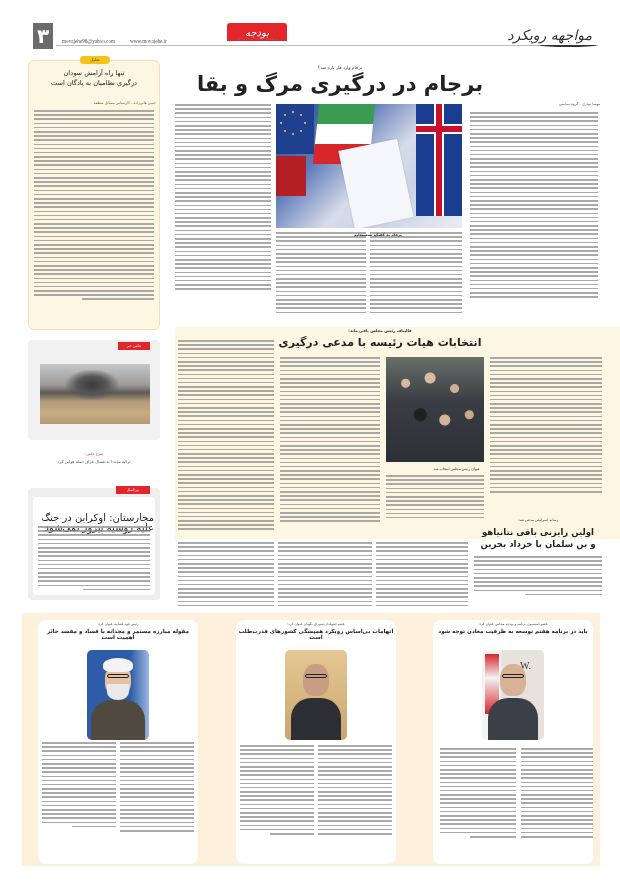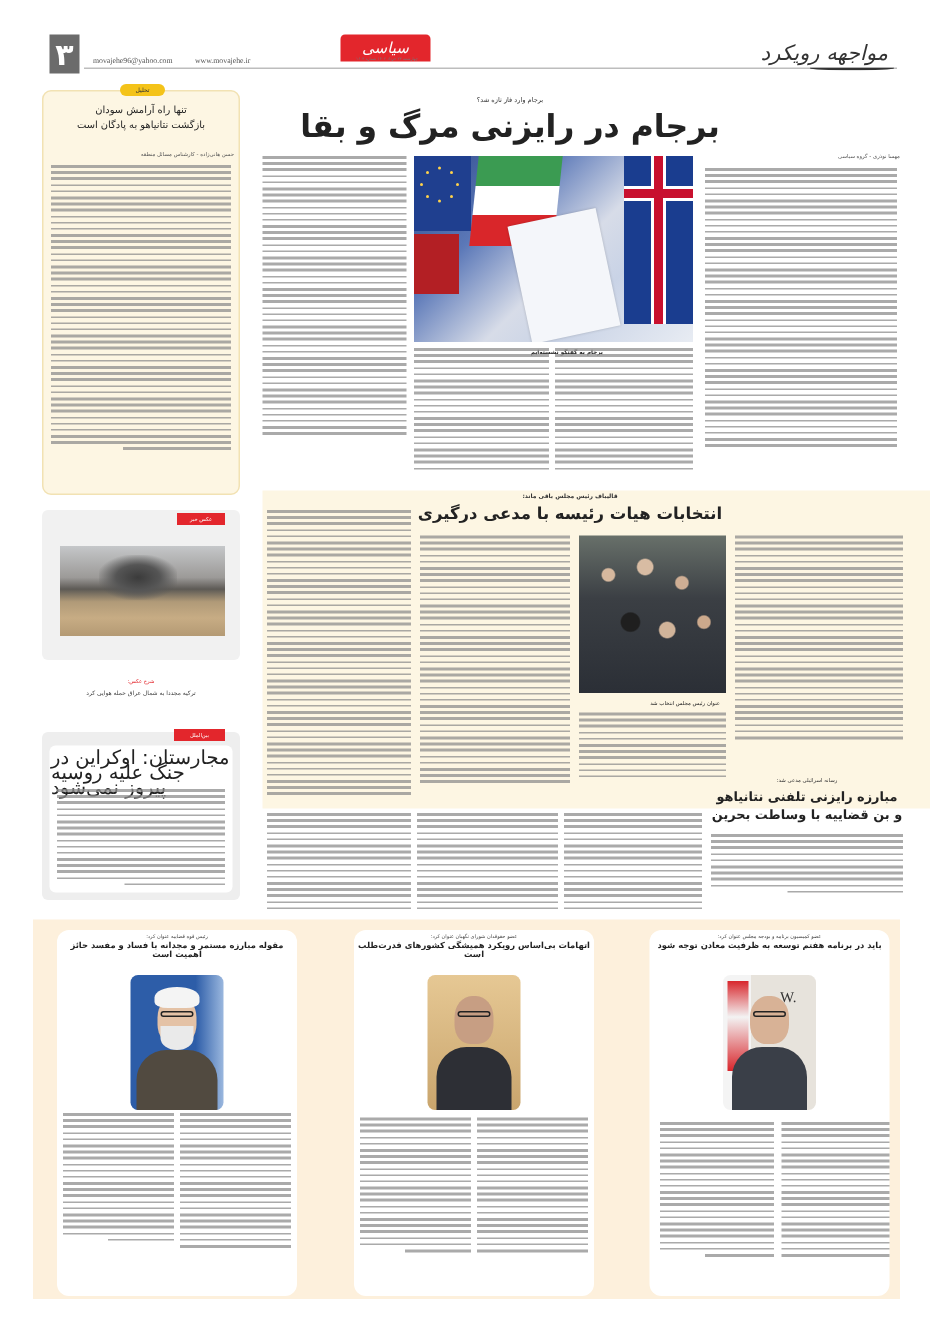--- a/index.html
+++ b/index.html
@@ -38,21 +38,21 @@
   .photo-img { left: 40px; top: 364px; width: 110px; height: 60px;
     background: linear-gradient(180deg, #c5c7c9 0%, #9c9a98 35%, #5d5a55 48%, #b09a78 62%, #c7ac84 80%, #b49a74 100%); }
   .smoke { left: 66px; top: 370px; width: 52px; height: 30px; background: radial-gradient(ellipse at center, #3b3b3b 0%, #555 40%, rgba(120,120,120,0) 75%); }
   .photo-caption-label { left: 28px; top: 452px; width: 132px; font-size: 3.5px; color: #e3262c; text-align: center; direction: rtl; }
   .photo-caption { left: 28px; top: 459px; width: 132px; font-size: 4px; color: #444; text-align: center; direction: rtl; }
 
   
   .foreign-box { left: 28px; top: 488px; width: 132px; height: 112px; background: #eeeeee; border-radius: 4px; }
   .foreign-badge { left: 116px; top: 486px; width: 34px; height: 8px; background: #e3262c; color: #fff; font-size: 3.5px; text-align: center; line-height: 8px; direction: rtl; }
   .foreign-inner { left: 33px; top: 497px; width: 122px; height: 98px; background: #fff; border-radius: 4px; }
-  .foreign-title { left: 34px; top: 501px; width: 120px; font-size: 13px; line-height: 10px; text-align: left; direction: rtl; color: #222; }
+  .foreign-title { left: 34px; top: 513px; width: 120px; font-size: 10px; line-height: 10px; text-align: right; direction: rtl; color: #222; }
 
   
   .kicker { left: 240px; top: 65px; width: 200px; font-size: 4.4px; text-align: center; direction: rtl; color: #333; }
   .headline { left: 190px; top: 72px; width: 300px; font-size: 21px; font-weight: bold; text-align: center; direction: rtl; color: #222; }
   .main-byline { left: 468px; top: 102px; width: 132px; font-size: 3.6px; color: #555; direction: rtl; text-align: right; }
 
   .main-photo { left: 276px; top: 104px; width: 186px; height: 124px; overflow: hidden;
     background: linear-gradient(135deg, #2e4a8a 0%, #5b78b8 30%, #d7dce8 55%, #c9d3e6 70%, #e8ecf3 100%); }
   .eu-flag { position: absolute; left: 0; top: 0; width: 38px; height: 50px; background: #1f3f8f; }
   .eu-flag i { position: absolute; width: 2px; height: 2px; background: #ffd24a; border-radius: 50%; }
@@ -100,30 +100,30 @@
   .card-photo .robe { position: absolute; left: 4px; top: 50px; width: 54px; height: 45px; background: #514a40; border-radius: 20px 20px 0 0; }
   .card-photo .glasses { position: absolute; left: 20px; top: 24px; width: 22px; height: 4px; border: 1px solid #222; border-radius: 2px; }
 </style>
 </head>
 <body>
 
 <div class="abs page-num">۳</div>
 <div class="abs hdr-rule"></div>
 <div class="abs email">movajehe96@yahoo.com</div>
 <div class="abs web">www.movajehe.ir</div>
-<div class="abs section-tab">سیاسی</div>
+<div class="abs section-tab">بودجه</div>
 <div class="abs date-line">چهارشنبه ۲۳ خرداد ۱۴۰۲ شماره ۱۶۰۳</div>
 <div class="abs logo">مواجهه رویکرد</div>
 <div class="abs logo-swoosh"></div>
 
 <div class="abs analysis-box"></div>
 <div class="abs analysis-badge">تحلیل</div>
 <div class="abs analysis-title">
   <div>تنها راه آرامش سودان</div>
-  <div>بازگشت نتانیاهو به پادگان است</div>
+  <div>درگیری نظامیان به پادگان است</div>
 </div>
 <div class="abs analysis-byline">حسن هانی‌زاده - کارشناس مسائل منطقه</div>
 <div class="abs lines" style="left:34px; top:110px; width:120px;">
   <span></span>
     <span></span>
     <span></span>
     <span></span>
     <span></span>
     <span></span>
     <span></span>
@@ -192,21 +192,21 @@
     <span></span>
   <span></span>
     <span></span>
     <span></span>
     <span></span>
     <span></span>
     <span class="short"></span>
 </div>
 
 <div class="abs kicker">برجام وارد فاز تازه شد؟</div>
-<div class="abs headline">برجام در رایزنی مرگ و بقا</div>
+<div class="abs headline">برجام در درگیری مرگ و بقا</div>
 
 <div class="abs main-photo">
   <div class="eu-flag">
     <i style="left:8px;top:10px"></i>
       <i style="left:16px;top:7px"></i>
       <i style="left:24px;top:10px"></i>
     <i style="left:28px;top:18px"></i>
       <i style="left:24px;top:26px"></i>
       <i style="left:16px;top:29px"></i>
     <i style="left:8px;top:26px"></i>
@@ -504,22 +504,22 @@
   <span></span>
     <span></span>
     <span></span>
     <span></span>
     <span></span>
     <span></span>
 </div>
 
 <div class="abs bahrain-kicker">رسانه اسرائیلی مدعی شد:</div>
 <div class="abs bahrain-title">
-  <div>مبارزه رایزنی تلفنی نتانیاهو</div>
-  <div>و بن قضاییه با وساطت بحرین</div>
+  <div>اولین رایزنی باقی نتانیاهو</div>
+  <div>و بن سلمان با خرداد بحرین</div>
 </div>
 <div class="abs lines" style="left:474px; top:556px; width:128px;">
   <span></span>
     <span></span>
     <span></span>
     <span></span>
     <span></span>
     <span></span>
     <span></span>
     <span></span>

